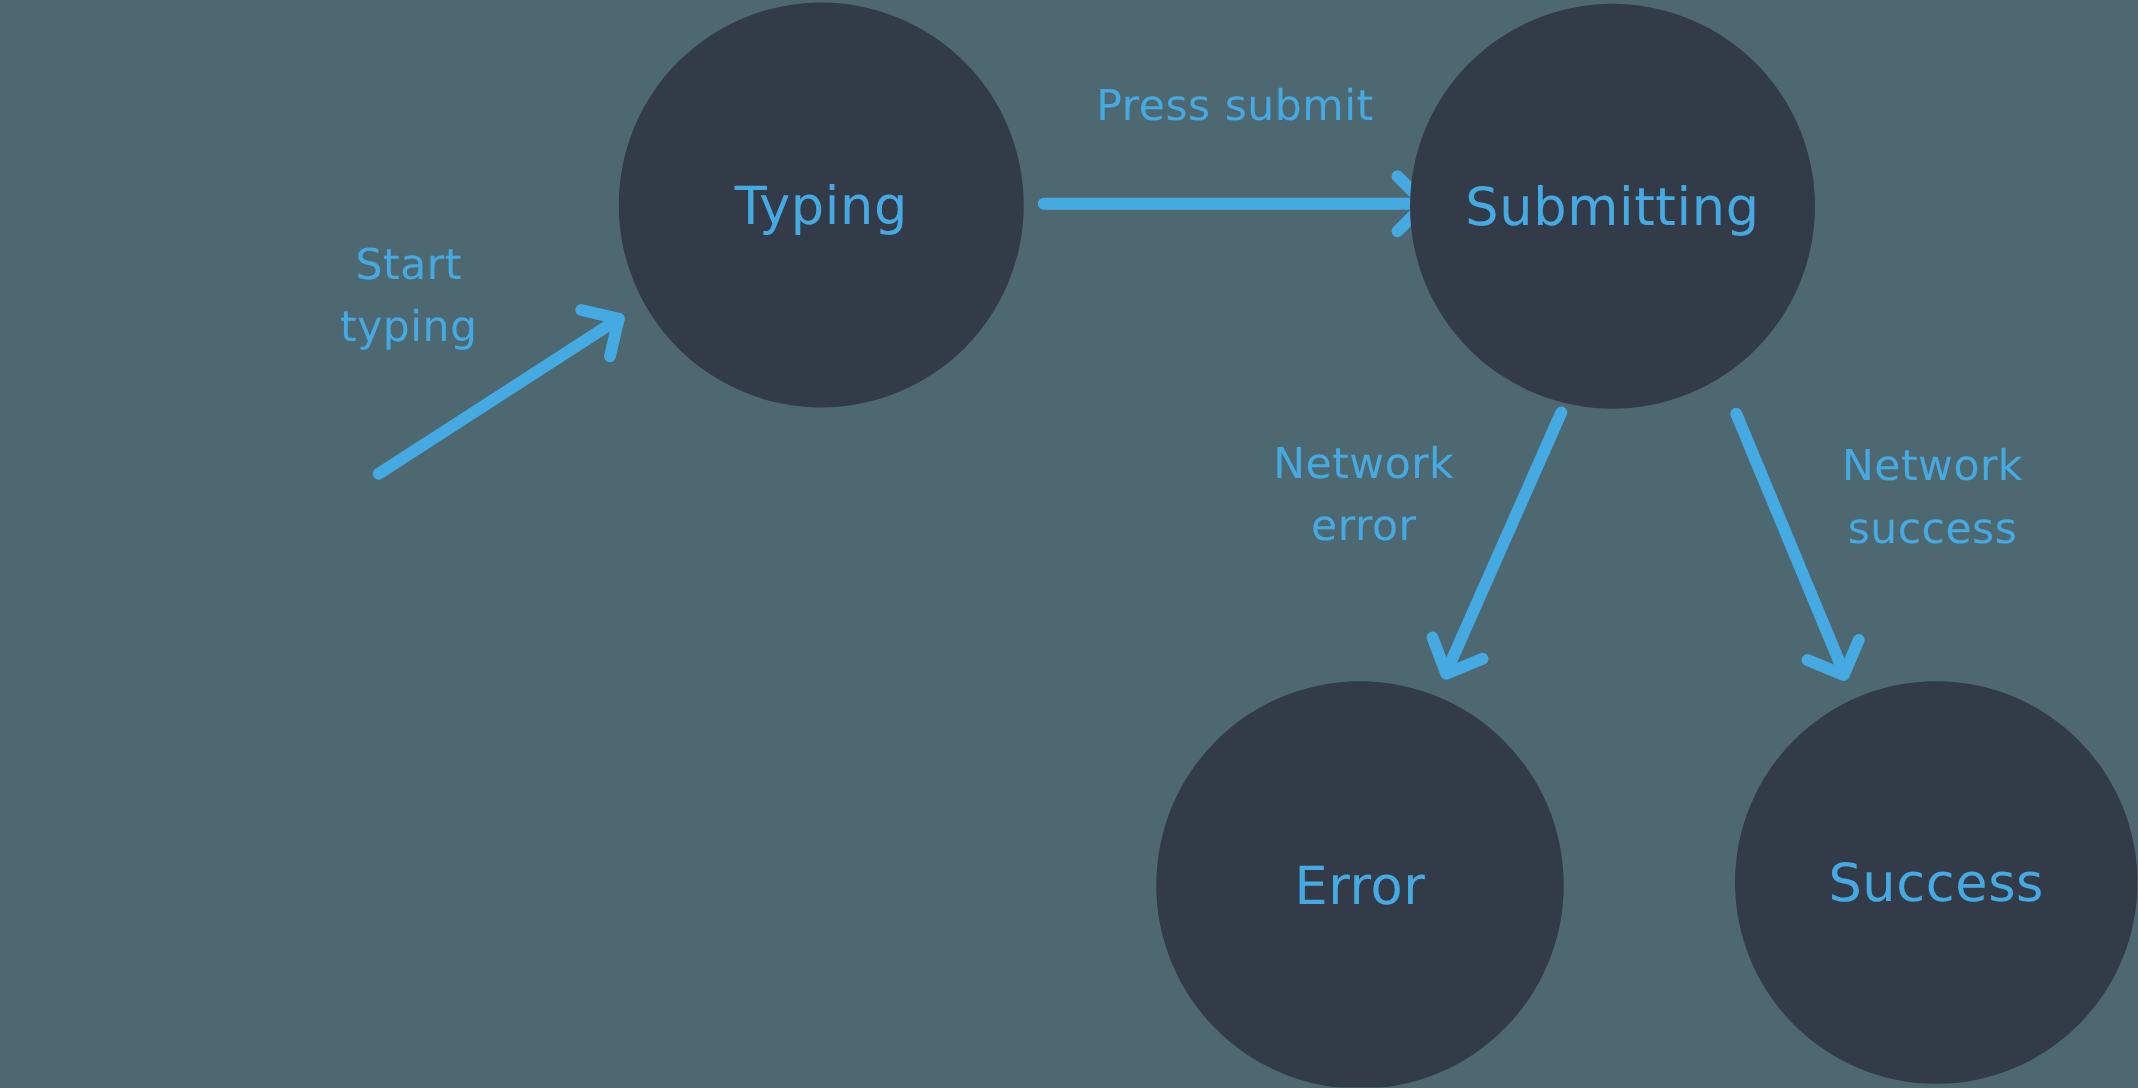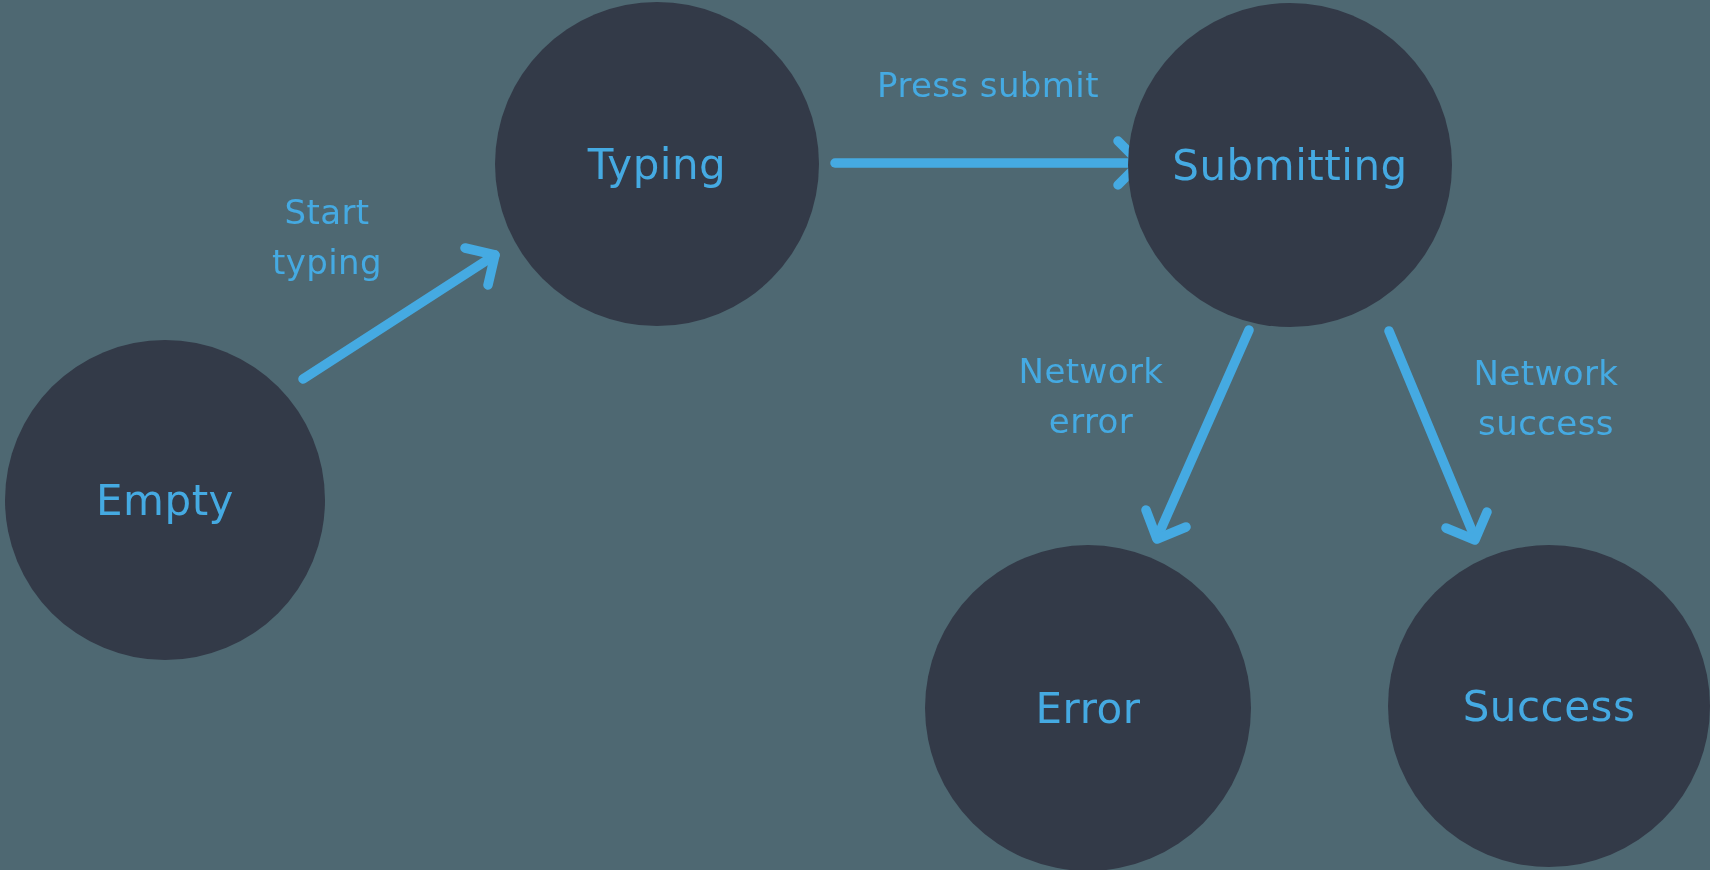--- a/index.html
+++ b/index.html
@@ -79,23 +79,20 @@
       <path d="M1249,330 L1157,538"></path>
       <polyline points="1186,527 1157,539 1146,510"></polyline>
     </g>
 
     <g>
       <path d="M1389,331 L1475,538"></path>
       <polyline points="1487,512 1475,540 1446,528"></polyline>
     </g>
   </svg>
 
-  <div class="node" style="left:5px; top:340px; width:320px; height:320px;">
-    <span class="node-label">Empty</span>
-  </div>
 
   <div class="node" style="left:495px; top:2px; width:324px; height:324px;">
     <span class="node-label">Typing</span>
   </div>
 
   <div class="node" style="left:1128px; top:3px; width:324px; height:324px;">
     <span class="node-label">Submitting</span>
   </div>
 
   <div class="node" style="left:925px; top:545px; width:326px; height:326px;">

